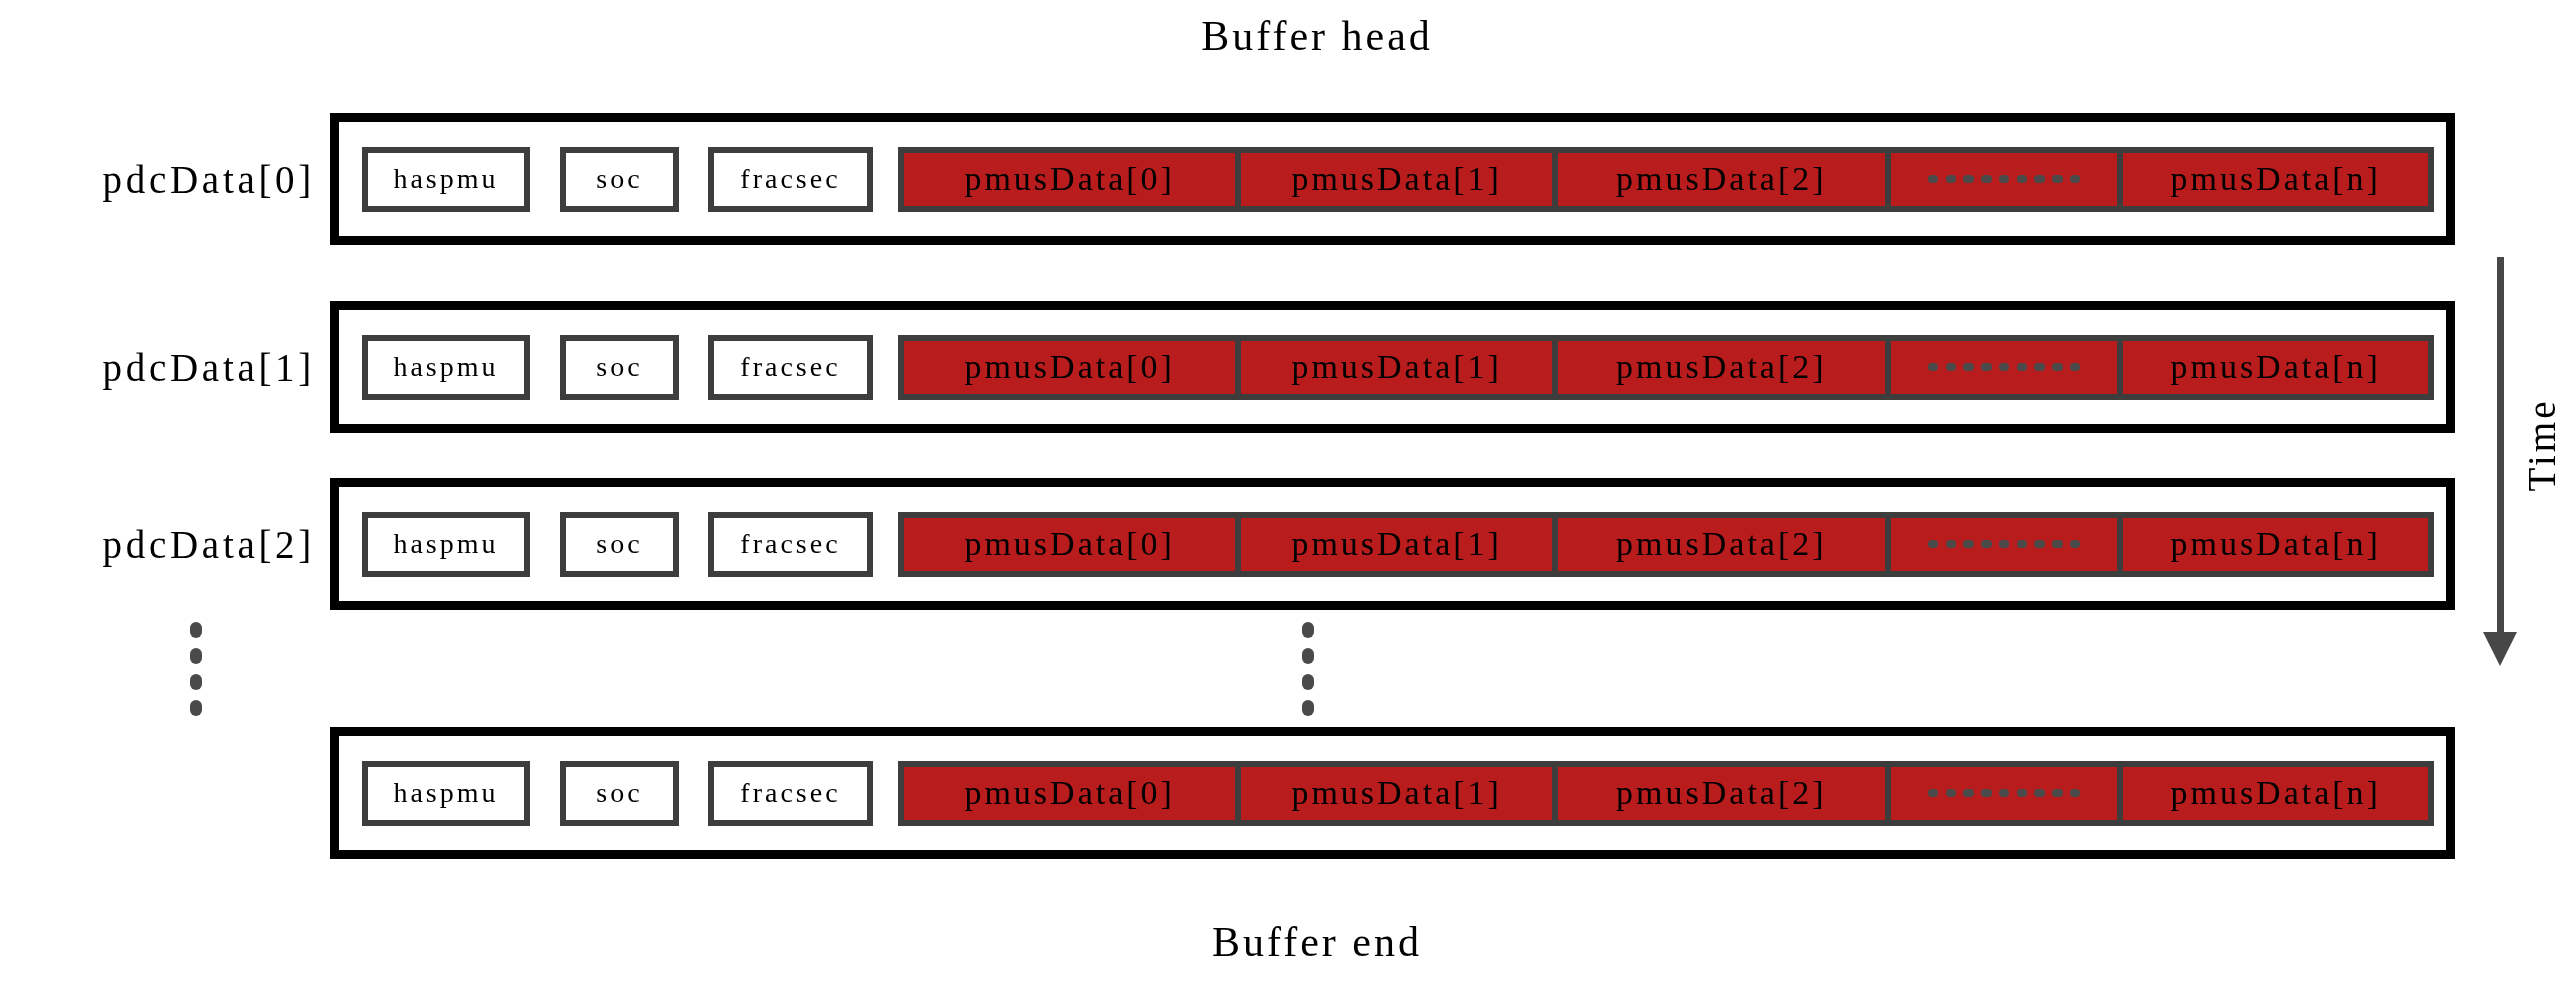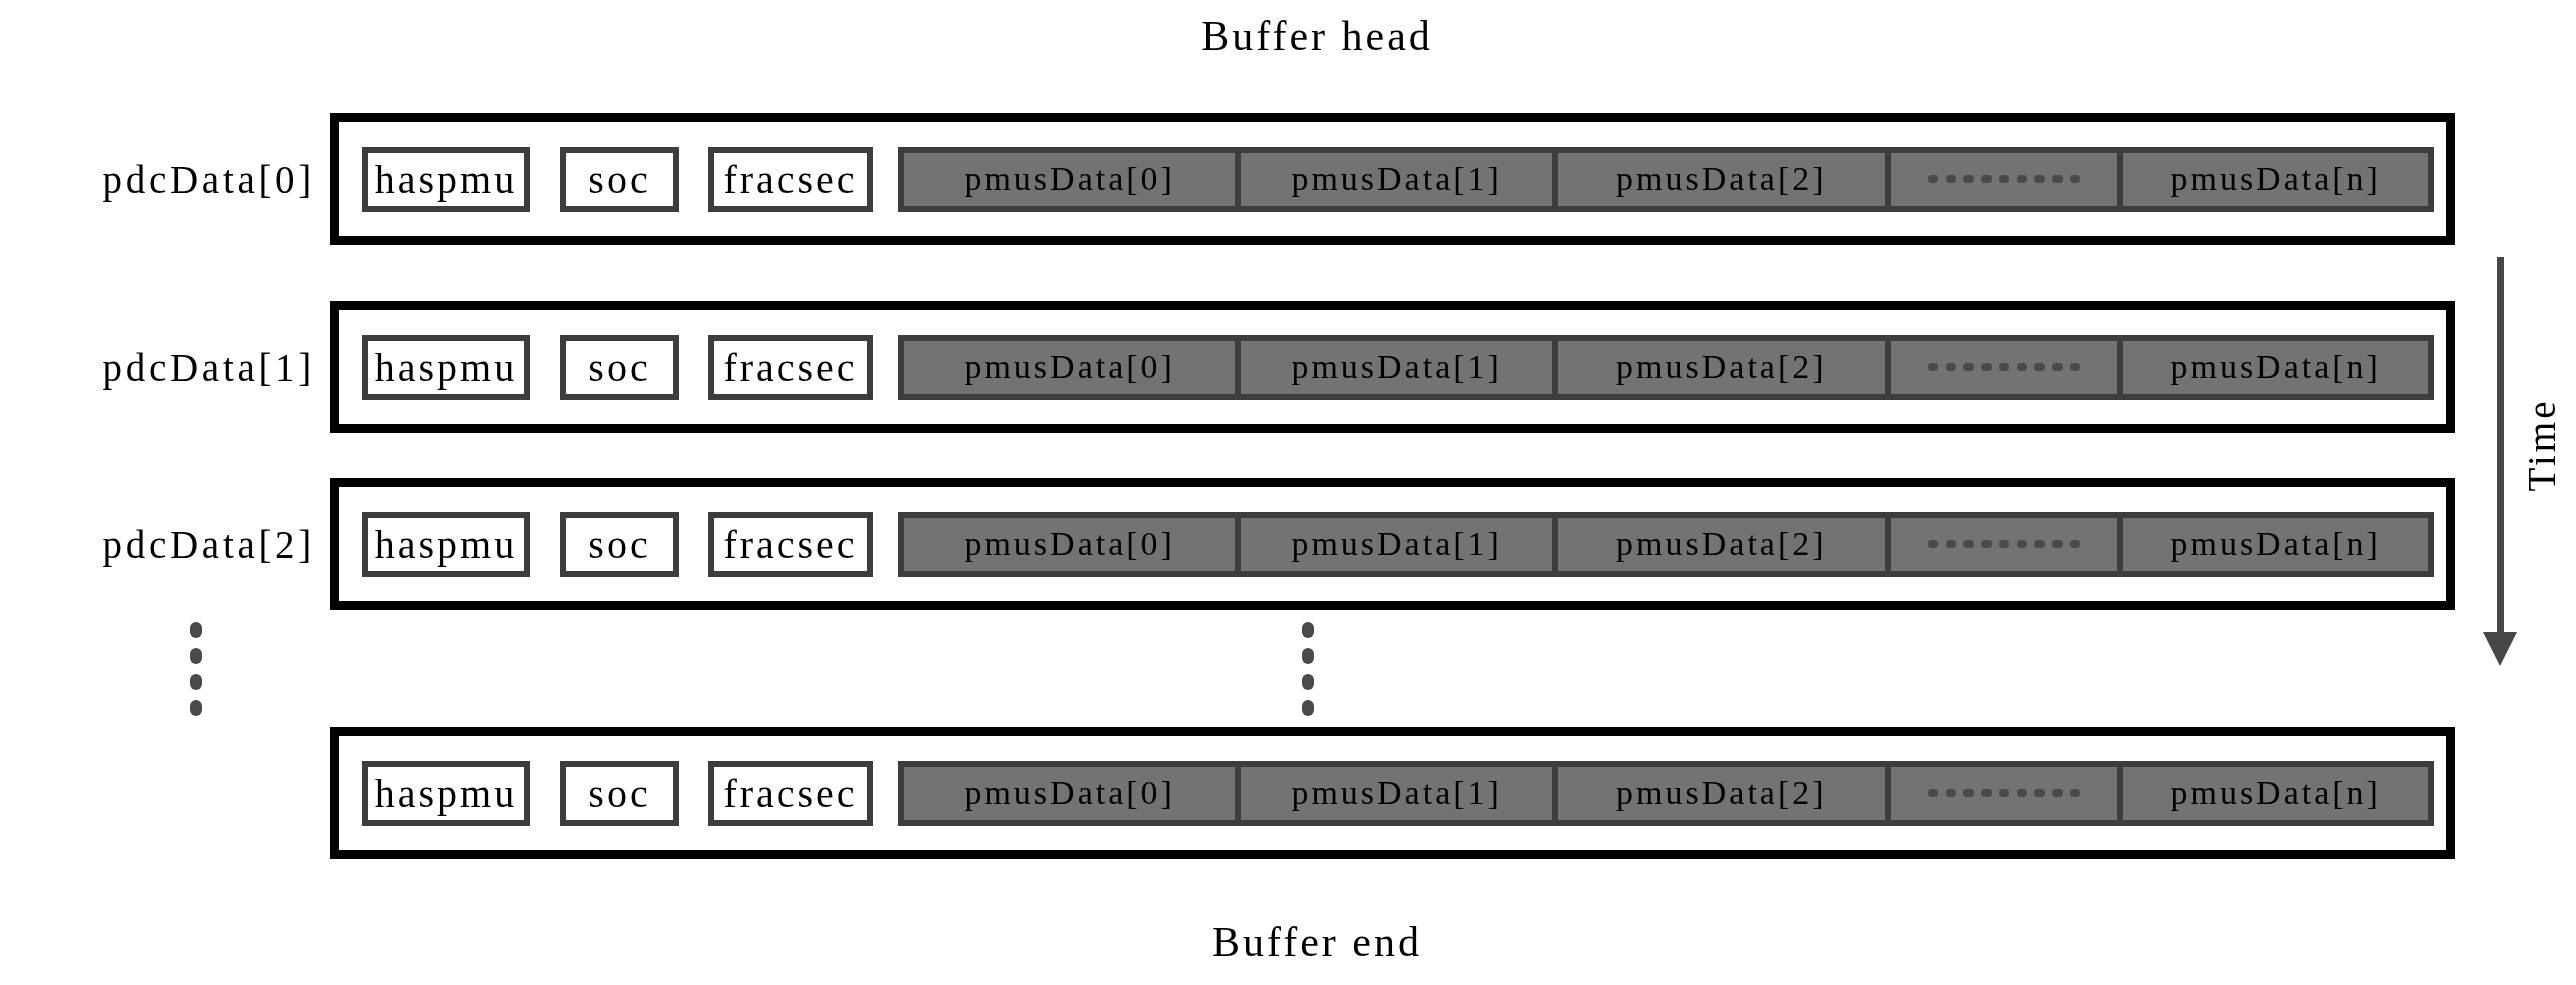--- a/index.html
+++ b/index.html
@@ -54,38 +54,38 @@
     align-items: center;
     padding-left: 23px;
   }
   .cell {
     box-sizing: border-box;
     height: 65px;
     border: 6.7px solid #3d3d3d;
     display: flex;
     align-items: center;
     justify-content: center;
-    font-size: 40px;
+    font-size: 28px;
     letter-spacing: 3px;
     white-space: nowrap;
     flex: none;
     background: #ffffff;
   }
   .cell-haspmu  { width: 168px; margin-right: 30px; }
   .cell-soc     { width: 119px; margin-right: 29px; }
   .cell-fracsec { width: 165px; margin-right: 25px; }
   .pmus-group {
     box-sizing: border-box;
     height: 65px;
     border: 6.7px solid #3d3d3d;
     flex: 1 1 0;
     margin-right: 12px;
     display: flex;
     align-items: stretch;
-    background: #737373;
+    background: #b91c1c;
   }
   .seg {
     display: flex;
     align-items: center;
     justify-content: center;
     font-size: 34px;
     letter-spacing: 3px;
     white-space: nowrap;
     min-width: 0;
   }

